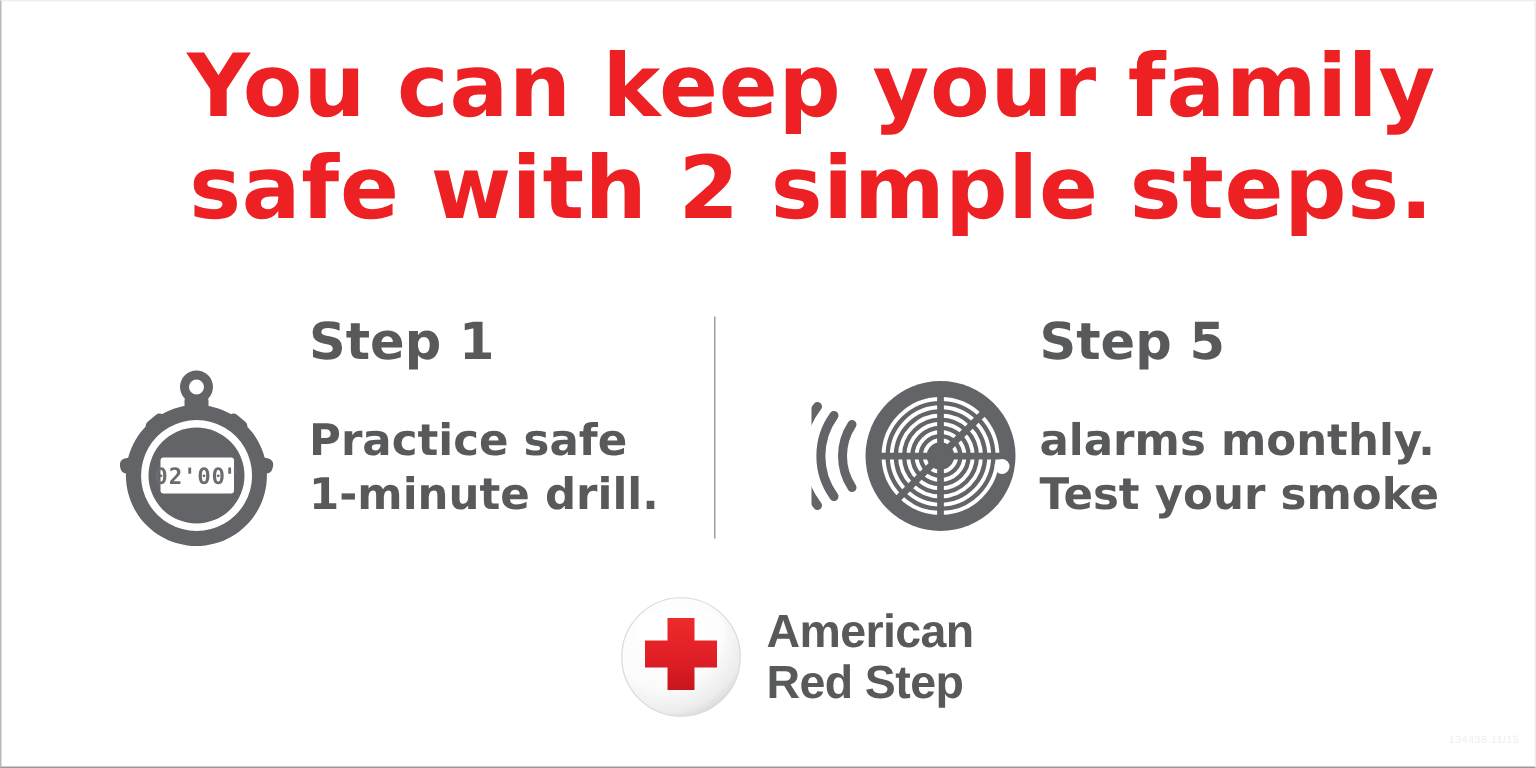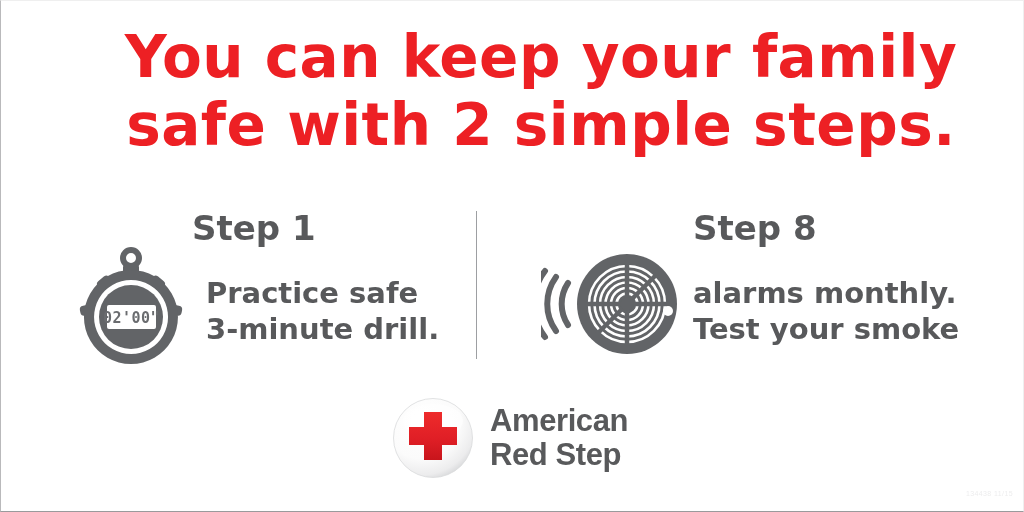--- a/index.html
+++ b/index.html
@@ -72,21 +72,21 @@
   .step-title {
     position: absolute;
     top: 12px;
     color: #58595B;
     font-family: "DejaVu Sans", sans-serif;
     font-weight: bold;
     font-size: 34px;
     line-height: 38px;
     white-space: nowrap;
   }
-  .step-col.left  .step-title { left: 131px; }
+  .step-col.left  .step-title { left: 145px; }
   .step-col.right .step-title { left: 152px; }
 
   .step-body {
     position: absolute;
     top: 78px;
     color: #58595B;
     font-family: "DejaVu Sans", sans-serif;
     font-weight: bold;
     font-size: 29px;
     line-height: 36px;
@@ -99,21 +99,21 @@
   .step-icon {
     position: absolute;
     top: 48px;
   }
   .step-col.left  .step-icon { left: 10px;  width: 120px; height: 125px; }
   .step-col.right .step-icon { left: 0px;   width: 140px; height: 115px; }
 
   
   .logo {
     position: absolute;
-    left: 391px;
+    left: 412px;
     top: 396px;
     width: 260px;
     height: 86px;
   }
   .logo-mark {
     position: absolute;
     left: 0;
     top: 0;
     width: 82px;
     height: 82px;
@@ -178,21 +178,21 @@
           </g>
 
           <rect x="36" y="60" width="49" height="24" rx="2" fill="#ffffff"></rect>
           <text x="60.5" y="77.5" text-anchor="middle" font-family="'DejaVu Sans Mono', monospace" font-size="15" font-weight="bold" fill="#6a6c6f" letter-spacing="0.5">02'00"</text>
         </svg>
       </div>
 
       <div class="step-title">Step 1</div>
       <div class="step-body">
         <span class="bl">Practice safe</span>
-        <span class="bl">3-minute drill.</span>
+        <span class="bl">1-minute drill.</span>
       </div>
     </div>
 
     <div class="step-col right">
 
       <div class="step-icon">
         <svg viewBox="0 0 140 115" width="140" height="115" aria-hidden="true">
 
           <g fill="none" stroke="#626467" stroke-linecap="round">
             <path d="M27 38 a38 38 0 0 0 0 42" stroke-width="6"></path>
@@ -218,21 +218,21 @@
             <line x1="86" y1="59" x2="128" y2="59"></line>
             <line x1="86" y1="59" x2="116" y2="29"></line>
             <line x1="86" y1="59" x2="56" y2="89"></line>
           </g>
           <circle cx="86" cy="59" r="6.5" fill="#626467"></circle>
 
           <circle cx="127" cy="66" r="5" fill="#ffffff"></circle>
         </svg>
       </div>
 
-      <div class="step-title">Step 8</div>
+      <div class="step-title">Step 5</div>
       <div class="step-body">
         <span class="bl">alarms monthly.</span>
         <span class="bl">Test your smoke</span>
       </div>
     </div>
 
   </div>
 
   <div class="logo">
     <div class="logo-mark">

